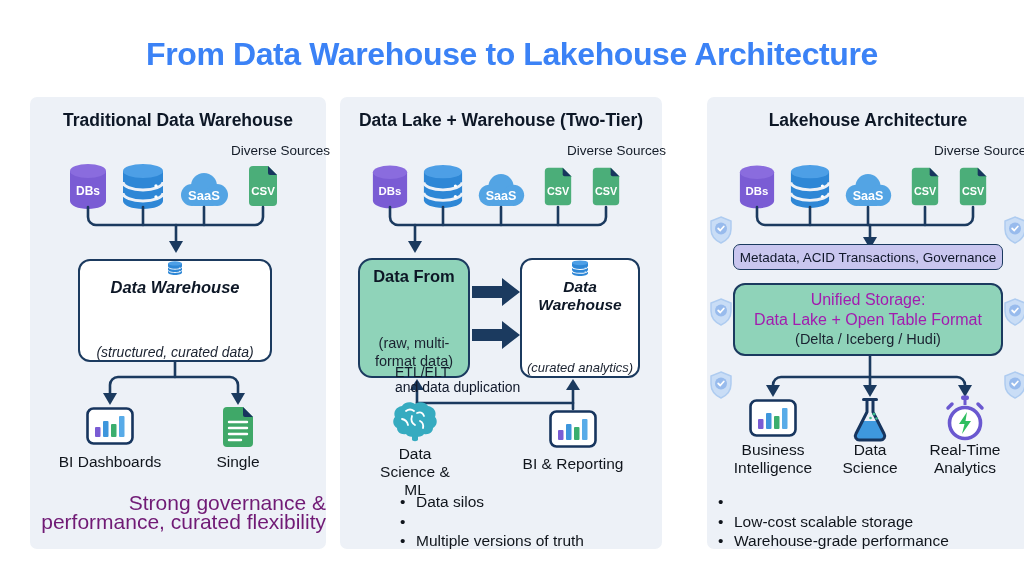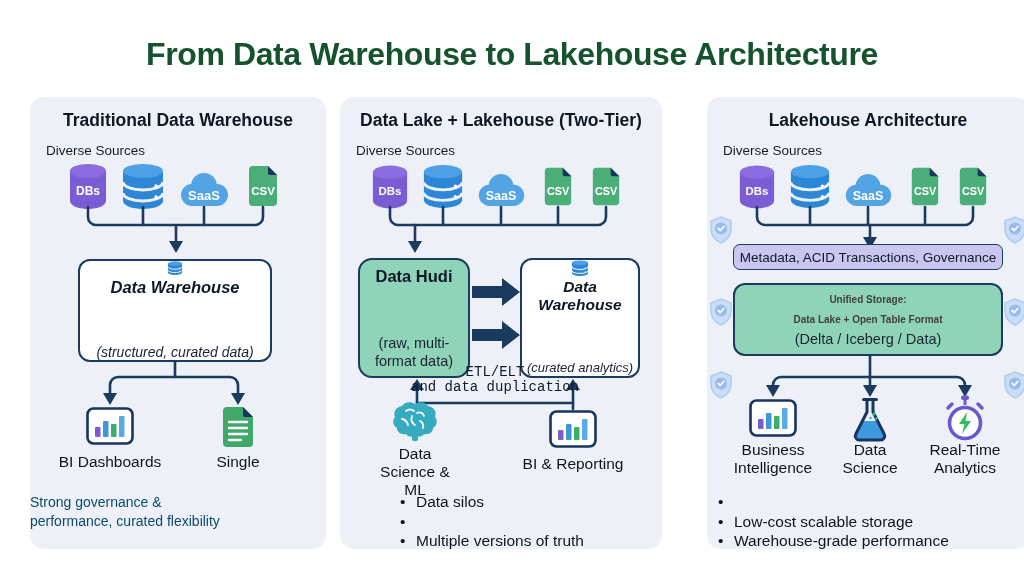--- a/index.html
+++ b/index.html
@@ -1,30 +1,30 @@
 <!DOCTYPE html>
 <html><head>
 <meta charset="utf-8">
 <style>
   * { margin:0; padding:0; box-sizing:border-box; }
   html,body { width:1024px; height:572px; background:#ffffff; font-family:"Liberation Sans",sans-serif; }
   .canvas { position:relative; width:1024px; height:572px; background:#ffffff; overflow:hidden; }
   svg text { font-family:"Liberation Sans",sans-serif; }
 
   .main-title { position:absolute; top:36px; left:0; width:100%; text-align:center;
-    font-size:32px; font-weight:bold; color:#14532d; letter-spacing:-0.4px; }
-
-  .panel { position:absolute; top:97px; height:452px; background:#EDF1F7; border-radius:14px; }
+    font-size:32px; font-weight:bold; color:#3b82f6; letter-spacing:-0.4px; }
+
+  .panel { position:absolute; top:97px; height:452px; background:#EDF1F7; border-radius:7px; }
   .p1 { left:30px;  width:296px; }
   .p2 { left:340px; width:322px; }
   .p3 { left:674px; width:322px;margin-left:33px; }
 
   .panel-header { position:absolute; top:13px; left:0; width:100%; text-align:center;
     font-size:17.5px; font-weight:bold; color:#0D1726; }
-  .sources-label { position:absolute; top:46px; left:16px; width:100%; text-align:left;
+  .sources-label { position:absolute; top:46px; left:4px; width:100%; text-align:right;
     font-size:13.5px; color:#141C28; }
 
   .abs { position:absolute; }
   .lines { position:absolute; left:0; top:0; pointer-events:none; }
   .lines path { fill:none; stroke:#1B3A5F; stroke-width:2.6; stroke-linecap:round; }
   .lines polygon { fill:#1B3A5F; stroke:none; }
 
   .wbox { position:absolute; background:#ffffff; border:2.5px solid #1B3A5F; border-radius:12px;
     display:flex; flex-direction:column; align-items:center; justify-content:center; gap:3px;font-style:italic; }
   .box-title { font-size:16.5px; font-weight:bold; color:#0D1726; text-align:center; line-height:19px; }
@@ -32,28 +32,28 @@
 
   .lakebox { position:absolute; background:#8FD3B9; border:2px solid #1B3A5F; border-radius:14px;
     display:flex; flex-direction:column; align-items:center; justify-content:center; gap:4px; padding:0 5px; }
   .lakebox .box-sub { font-size:14.5px; line-height:18px; }
 
   .meta-bar { position:absolute; background:#C9C6EF; border:1.8px solid #1B3A5F; border-radius:7px;
     display:flex; align-items:center; justify-content:center;
     font-size:13.5px; color:#10182A; }
   .unified-box { position:absolute; background:#8FD3B9; border:2px solid #1B3A5F; border-radius:12px;
     display:flex; flex-direction:column; align-items:center; justify-content:center; }
-  .unified-box .l1, .unified-box .l2 { font-size:10px; font-weight:bold; color:#404040; line-height:20px; }
+  .unified-box .l1, .unified-box .l2 { font-size:16px; font-weight:normal; color:#a21caf; line-height:20px; }
   .unified-box .l3 { font-size:14.5px; color:#1A2230; line-height:19px; }
 
-  .etl-label { position:absolute; text-align:center; font-size:14px; line-height:15px; color:#10182A;font-family:Liberation Mono, monospace; }
+  .etl-label { position:absolute; font-size:14px; line-height:15px; color:#10182A; }
 
   .icon-label { position:absolute; text-align:center; font-size:15.5px; color:#10151C; line-height:18px; }
 
-  .caption { position:absolute; text-align:left; font-size:14px; color:#0c4a6e; line-height:19px; }
+  .caption { position:absolute; text-align:right; font-size:21px; color:#701a75; line-height:19px; }
   .caption-list { position:absolute; font-size:15.5px; color:#10151C; }
   .bullet-row { display:flex; line-height:18.5px; margin-bottom:1px; }
   .bullet-row .dot { width:16px; text-align:left; }
 
   .shield { position:absolute; opacity:0.9; }
 </style>
 </head>
 <body>
 
 <div class="canvas">
@@ -125,21 +125,21 @@
     <svg class="abs" style="left:190px;top:308px" width="36" height="44" viewBox="0 0 36 44">
       <path d="M3 6 a4 4 0 0 1 4 -4 h16 l10 10 v26 a4 4 0 0 1 -4 4 H7 a4 4 0 0 1 -4 -4 z" fill="#3FA868"></path>
       <path d="M23 2 l10 10 h-8 a2 2 0 0 1 -2 -2 z" fill="#17355E"></path>
       <path d="M9 17 h18 M9 23 h18 M9 29 h18 M9 35 h12" stroke="#fff" stroke-width="2.4" stroke-linecap="round"></path>
     </svg>
     <div class="icon-label" style="left:20px;top:356px;width:120px">BI Dashboards</div>
     <div class="icon-label" style="left:168px;top:356px;width:80px">Single</div>
   </div>
 
   <div class="panel p2">
-    <div class="panel-header">Data Lake + Lakehouse (Two-Tier)</div>
+    <div class="panel-header">Data Lake + Warehouse (Two-Tier)</div>
     <div class="sources-label">Diverse Sources</div>
 
     <svg class="abs" style="left:31px;top:67px" width="38" height="45" viewBox="0 0 40 46">
       <path d="M2 8 v30 c0 4.4 8 8 18 8 s18 -3.6 18 -8 V8" fill="#7A5CD4"></path>
       <ellipse cx="20" cy="8" rx="18" ry="7" fill="#8A6CDE"></ellipse>
       <text x="20" y="32" text-anchor="middle" font-size="12" font-weight="bold" fill="#fff">DBs</text>
     </svg>
     <svg class="abs" style="left:82px;top:66px" width="42" height="46" viewBox="0 0 44 46">
       <path d="M2 8 v30 c0 4.4 9 8 20 8 s20 -3.6 20 -8 V8" fill="#2E87D6"></path>
       <ellipse cx="22" cy="8" rx="20" ry="7" fill="#4D9FE6"></ellipse>
@@ -177,21 +177,21 @@
       <polygon points="132,189 162,189 162,181 180,195 162,209 162,201 132,201"></polygon>
       <polygon points="132,232 162,232 162,224 180,238 162,252 162,244 132,244"></polygon>
       <path d="M77 306 v-14"></path>
         <polygon points="70,293 84,293 77,282"></polygon>
       <path d="M233 312 v-20"></path>
         <polygon points="226,293 240,293 233,282"></polygon>
       <path d="M77 306 h156"></path>
     </svg>
 
     <div class="lakebox" style="left:18px;top:161px;width:112px;height:120px">
-      <div class="box-title">Data Hudi</div>
+      <div class="box-title">Data From</div>
       <div class="box-sub">(raw, multi-format data)</div>
     </div>
 
     <div class="wbox" style="left:180px;top:161px;width:120px;height:120px;gap:2px">
       <svg width="40" height="36" viewBox="0 0 44 40">
         <path d="M2 7 v26 c0 3.9 9 7 20 7 s20 -3.1 20 -7 V7" fill="#2E87D6"></path>
         <ellipse cx="22" cy="7" rx="20" ry="6" fill="#4D9FE6"></ellipse>
         <path d="M2 16.5 c0 3.9 9 7 20 7 s20 -3.1 20 -7 M2 26 c0 3.9 9 7 20 7 s20 -3.1 20 -7" fill="none" stroke="#fff" stroke-width="2.6"></path>
         <circle cx="35" cy="20" r="1.5" fill="#fff"></circle>
           <circle cx="35" cy="29.5" r="1.5" fill="#fff"></circle>
@@ -300,21 +300,21 @@
       <polygon points="59,288 73,288 66,300"></polygon>
       <polygon points="156,288 170,288 163,300"></polygon>
       <polygon points="251,288 265,288 258,300"></polygon>
     </svg>
 
     <div class="meta-bar" style="left:26px;top:147px;width:270px;height:26px">Metadata, ACID Transactions, Governance</div>
 
     <div class="unified-box" style="left:26px;top:186px;width:270px;height:73px">
       <div class="l1">Unified Storage:</div>
       <div class="l2">Data Lake + Open Table Format</div>
-      <div class="l3">(Delta / Iceberg / Data)</div>
+      <div class="l3">(Delta / Iceberg / Hudi)</div>
     </div>
 
     <svg class="abs" style="left:42px;top:302px" width="48" height="38" viewBox="0 0 48 38">
       <rect x="1.5" y="1.5" width="45" height="35" rx="6" fill="#fff" stroke="#17355E" stroke-width="2.6"></rect>
       <rect x="9" y="20" width="5.5" height="10" rx="1" fill="#7A5CD4"></rect>
       <rect x="17" y="14" width="5.5" height="16" rx="1" fill="#3E96DC"></rect>
       <rect x="25" y="17" width="5.5" height="13" rx="1" fill="#3BAE6E"></rect>
       <rect x="33" y="9" width="5.5" height="21" rx="1" fill="#58ABE8"></rect>
     </svg>
     <svg class="abs" style="left:141px;top:299px" width="44" height="46" viewBox="0 0 44 46">

